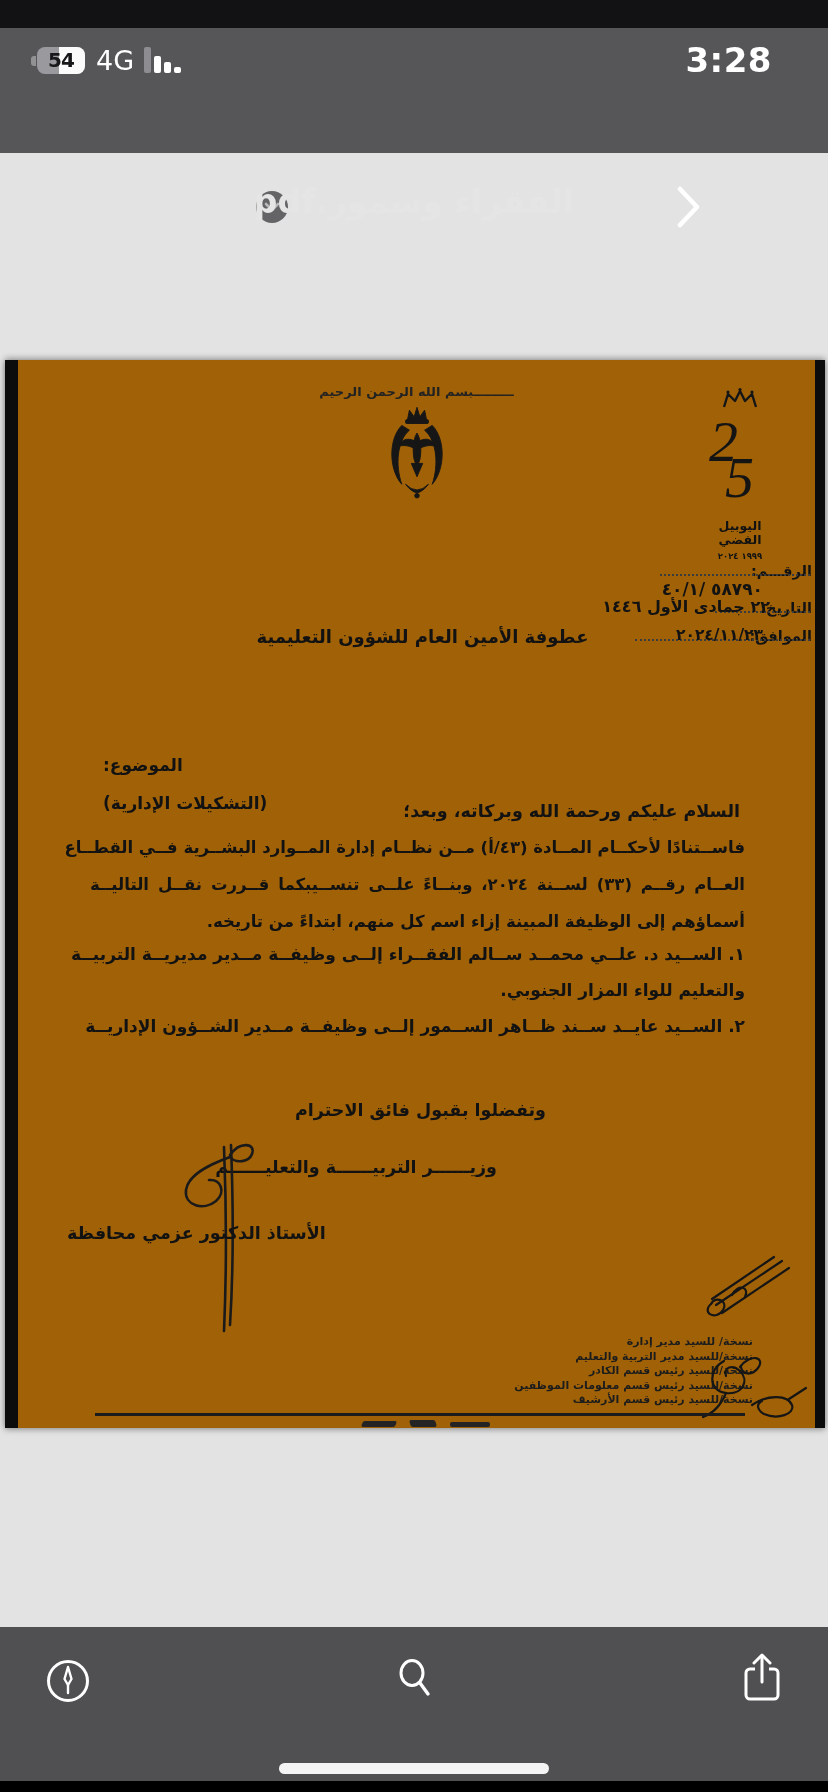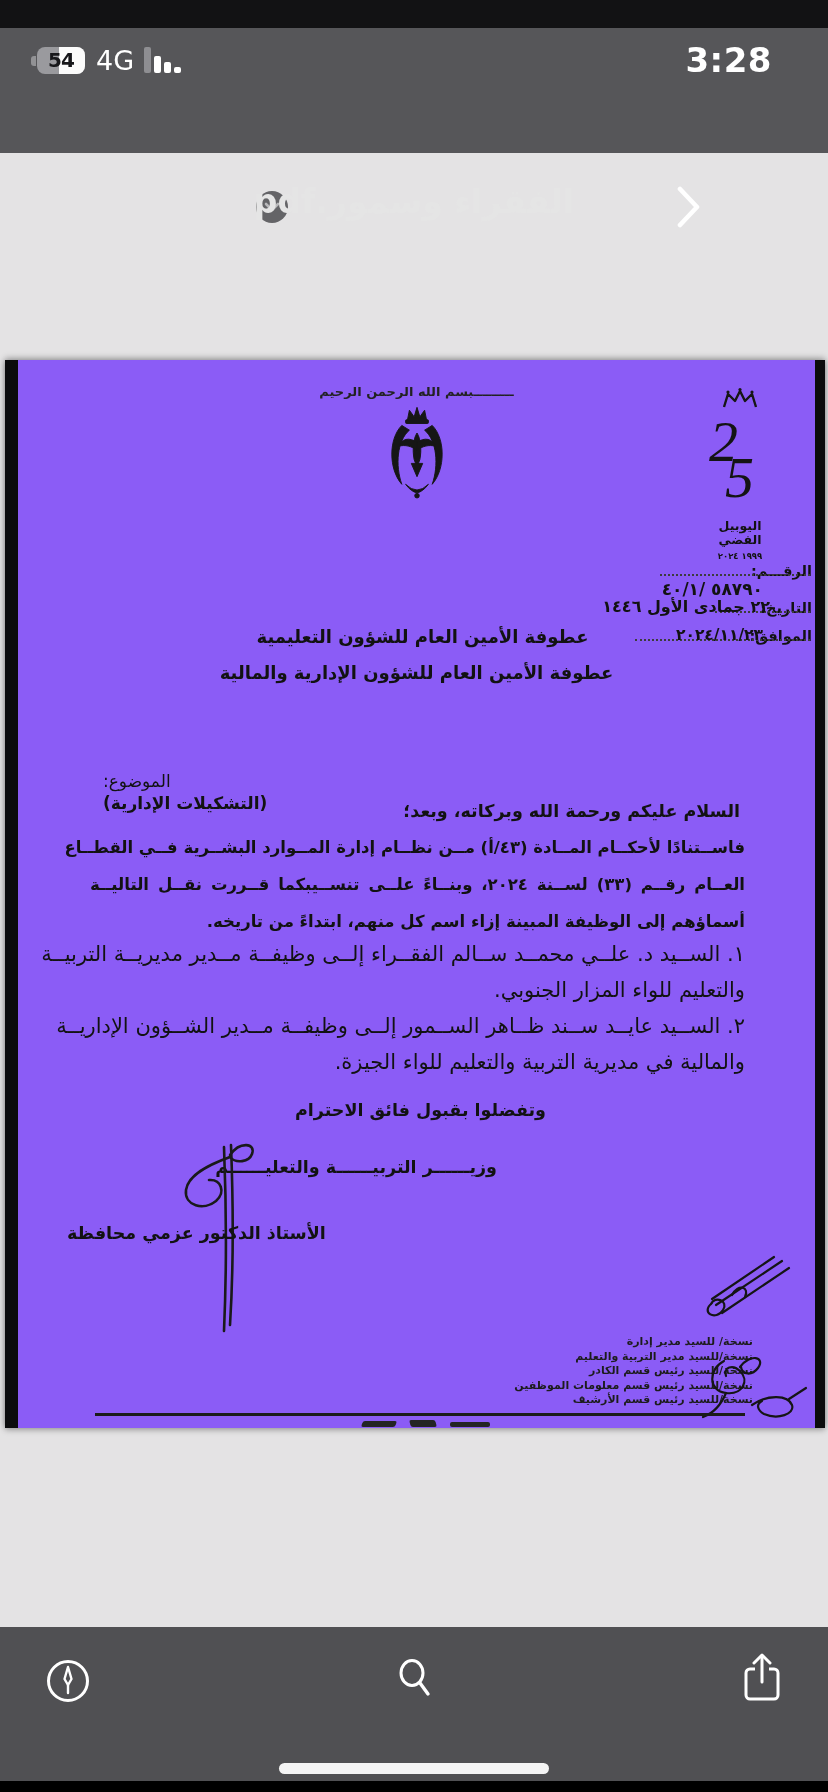--- a/index.html
+++ b/index.html
@@ -27,21 +27,21 @@
   .titlebar{position:absolute;top:70px;left:0;right:0;height:83px;z-index:5;}
   .chev-circle{position:absolute;left:256px;top:121px;width:32px;height:32px;border-radius:50%;
     background:#646467;display:flex;align-items:center;justify-content:center;}
   .doc-title{position:absolute;left:0;right:0;top:112px;text-align:center;direction:rtl;
     color:#e5e5e5;font-size:33px;font-weight:600;}
   .back-chev{position:absolute;left:676px;top:116px;width:36px;height:42px;}
   
   .content{position:absolute;top:153px;left:0;width:828px;height:1474px;background:#e4e3e4;}
   .page-frame{position:absolute;left:5px;top:207px;width:820px;height:1068px;background:#0c0c0d;
     box-shadow:0 -2px 6px rgba(0,0,0,.28),0 2px 6px rgba(0,0,0,.28);}
-  .page{position:absolute;left:13px;top:0;width:797px;height:1068px;background:#8b5cf6;
+  .page{position:absolute;left:13px;top:0;width:797px;height:1068px;background:#a16207;
     overflow:hidden;direction:rtl;color:#121212;}
   .page *{position:absolute;}
   .bismillah{top:24px;left:0;right:0;text-align:center;font-size:13px;font-weight:700;
     transform:scaleY(.92);color:#222;}
   .coa{left:50%;top:44px;transform:translateX(-50%);width:76px;height:96px;}
   .ministry-cal{top:148px;left:0;right:0;text-align:center;font-size:19px;font-weight:700;
     text-shadow:0 0 .6px #000;color:#181818;}
   .jubilee{top:28px;right:38px;width:74px;text-align:center;}
   .jubilee *{position:static;}
   .jub-nums{position:relative;display:block;height:104px;font-family:"Liberation Serif","DejaVu Serif",serif;
@@ -56,29 +56,29 @@
   .r1{top:203px;} .r1 .dots{width:150px;}
   .r2{top:240px;} .r2 .dots{width:95px;}
   .r3{top:268px;} .r3 .dots{width:175px;}
   .fvalue{font-weight:700;z-index:2;white-space:nowrap;}
   .v1{top:219px;right:52px;font-size:17px;}
   .v2{top:237px;right:45px;font-size:16px;}
   .v3{top:266px;right:52px;font-size:15.5px;}
   .ltr{direction:ltr;unicode-bidi:isolate;}
   .addr{left:0;right:0;text-align:center;font-size:18px;font-weight:700;white-space:nowrap;}
   .addr1{top:266px;padding-left:12px;} .addr2{top:302px;}
-  .subject-label{left:85px;top:395px;font-size:17px;font-weight:400;direction:rtl;margin-top:16px;}
+  .subject-label{left:85px;top:395px;font-size:17px;font-weight:700;direction:rtl;}
   .subject-value{left:85px;top:433px;font-size:17px;font-weight:700;direction:rtl;}
   .salutation{top:441px;right:75px;font-size:17.5px;font-weight:700;white-space:nowrap;}
   .body-block{top:473px;right:70px;width:655px;}
   .body-block div{position:relative;height:37px;line-height:30px;font-size:16.5px;font-weight:700;white-space:nowrap;}
   .jline{text-align:justify;text-align-last:justify;}
   .rline{text-align:right;}
   .items-block{top:579px;right:70px;width:655px;}
-  .items-block div{position:relative;height:36px;line-height:30px;font-size:21px;font-weight:400;white-space:nowrap;}
+  .items-block div{position:relative;height:36px;line-height:30px;font-size:17px;font-weight:700;white-space:nowrap;}
   .ind1{margin-left:125px;}
   .ind2{margin-left:117px;}
   .closing{top:740px;right:269px;font-size:17.5px;font-weight:700;white-space:nowrap;}
   .minister{top:797px;right:318px;font-size:17.5px;font-weight:700;white-space:nowrap;}
   .signer{top:863px;left:49px;font-size:17.5px;font-weight:700;white-space:nowrap;}
   .sig-main{left:140px;top:775px;width:130px;height:205px;}
   .copies{top:975px;right:62px;text-align:right;font-size:11px;font-weight:700;line-height:14.6px;color:#1c1c1c;}
   .copies div{position:relative;white-space:nowrap;}
   .scribbles{left:672px;top:895px;width:127px;height:172px;}
   .footer-line{top:1053px;left:77px;width:650px;height:0;border-top:3px solid #1b1b1b;}
@@ -182,37 +182,35 @@
         </div>
         <div class="fvalue v2">٢٢ جمادى الأول ١٤٤٦</div>
 
         <div class="frow r3">
           <span class="flabel">الموافق:</span>
           <span class="dots"></span>
         </div>
         <div class="fvalue v3 ltr">٢٠٢٤/١١/٢٣</div>
 
         <div class="addr addr1">عطوفة الأمين العام للشؤون التعليمية</div>
-        <div class="addr addr2">عطوفة الأمين العام للشؤون الإدارية والمالية</div>
 
         <div class="subject-label">الموضوع:</div>
         <div class="subject-value">(التشكيلات الإدارية)</div>
         <div class="salutation">السلام عليكم ورحمة الله وبركاته، وبعد؛</div>
 
         <div class="body-block">
           <div class="jline">فاســتنادًا لأحكــام المــادة ⁦(٤٣/أ)⁩ مــن نظــام إدارة المــوارد البشــرية فــي القطــاع</div>
           <div class="jline">العــام رقــم (٣٣) لســنة ٢٠٢٤، وبنــاءً علــى تنســيبكما قــررت نقــل التاليــة</div>
           <div class="rline">أسماؤهم إلى الوظيفة المبينة إزاء اسم كل منهم، ابتداءً من تاريخه.</div>
         </div>
 
         <div class="items-block">
           <div class="jline">١. الســيد د. علــي محمــد ســالم الفقــراء إلــى وظيفــة مــدير مديريــة التربيــة</div>
           <div class="rline ind1">والتعليم للواء المزار الجنوبي.</div>
           <div class="jline">٢. الســيد عايــد ســند ظــاهر الســمور إلــى وظيفــة مــدير الشــؤون الإداريــة</div>
-          <div class="rline ind2">والمالية في مديرية التربية والتعليم للواء الجيزة.</div>
         </div>
 
         <div class="closing">وتفضلوا بقبول فائق الاحترام</div>
         <div class="minister">وزيــــــر التربيــــــة والتعليــــــم</div>
 
         <svg class="sig-main" viewBox="0 0 130 205">
           <g fill="none" stroke="#1a1a1a" stroke-width="2.6" stroke-linecap="round">
             <path d="M72 20 C82 6 98 8 94 19 C91 27 78 29 72 22"></path>
             <path d="M72 22 C50 30 30 40 28 55 C26 71 46 76 58 66 C68 57 63 44 51 45"></path>
             <path d="M66 12 C68 62 69 128 66 196"></path>

